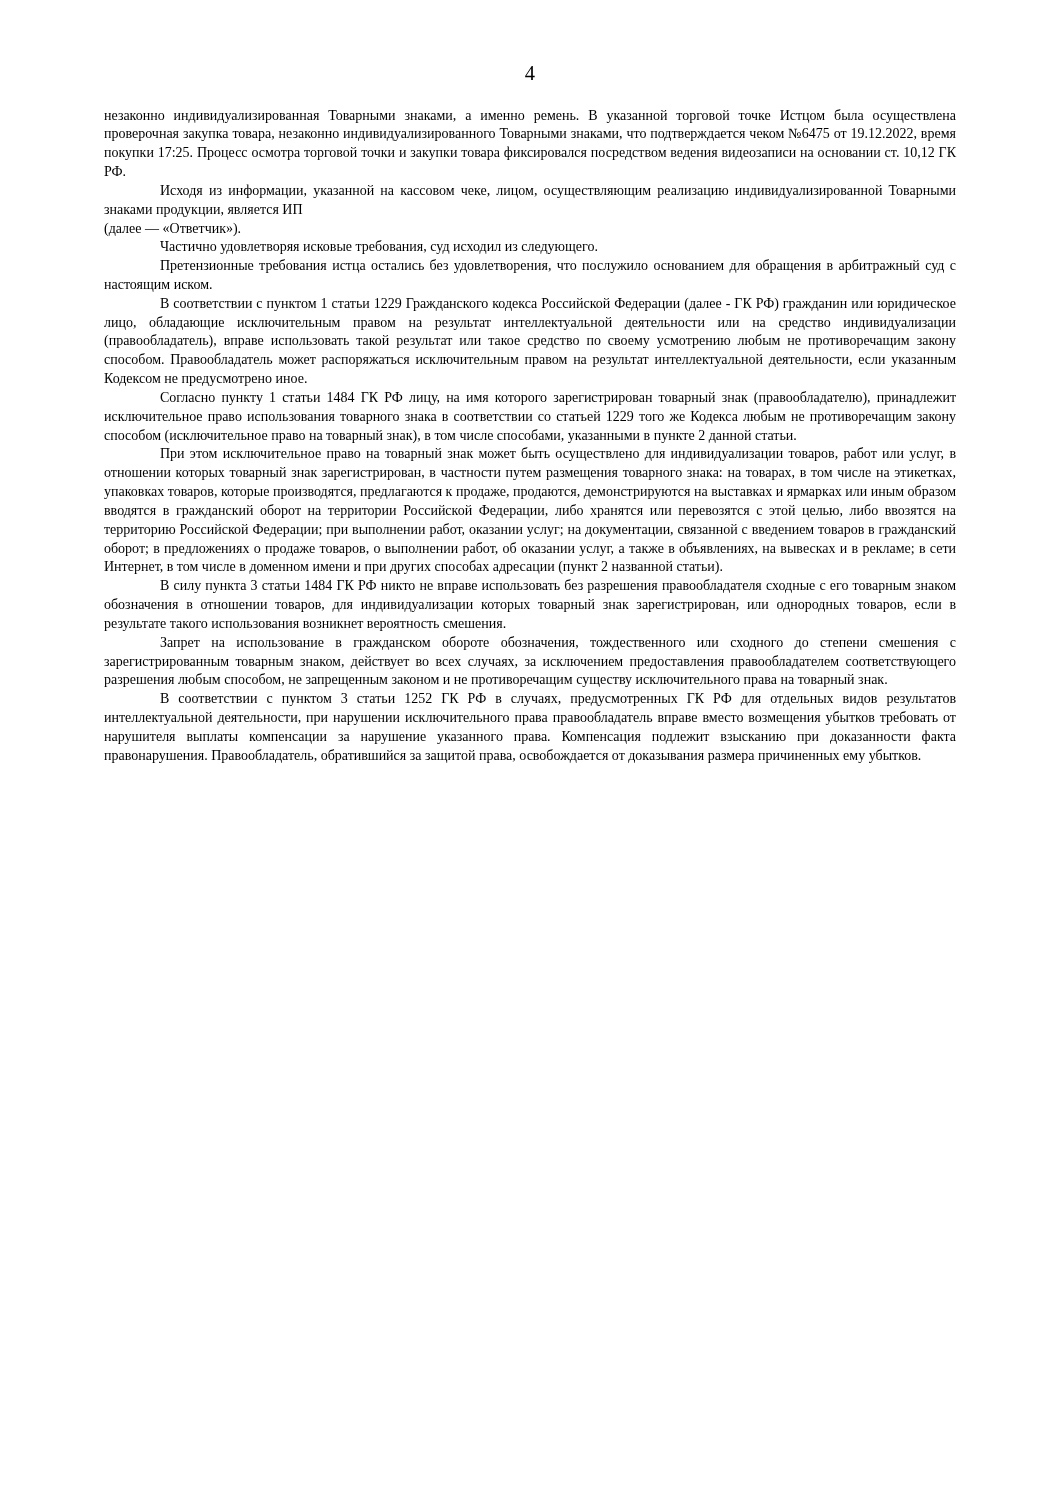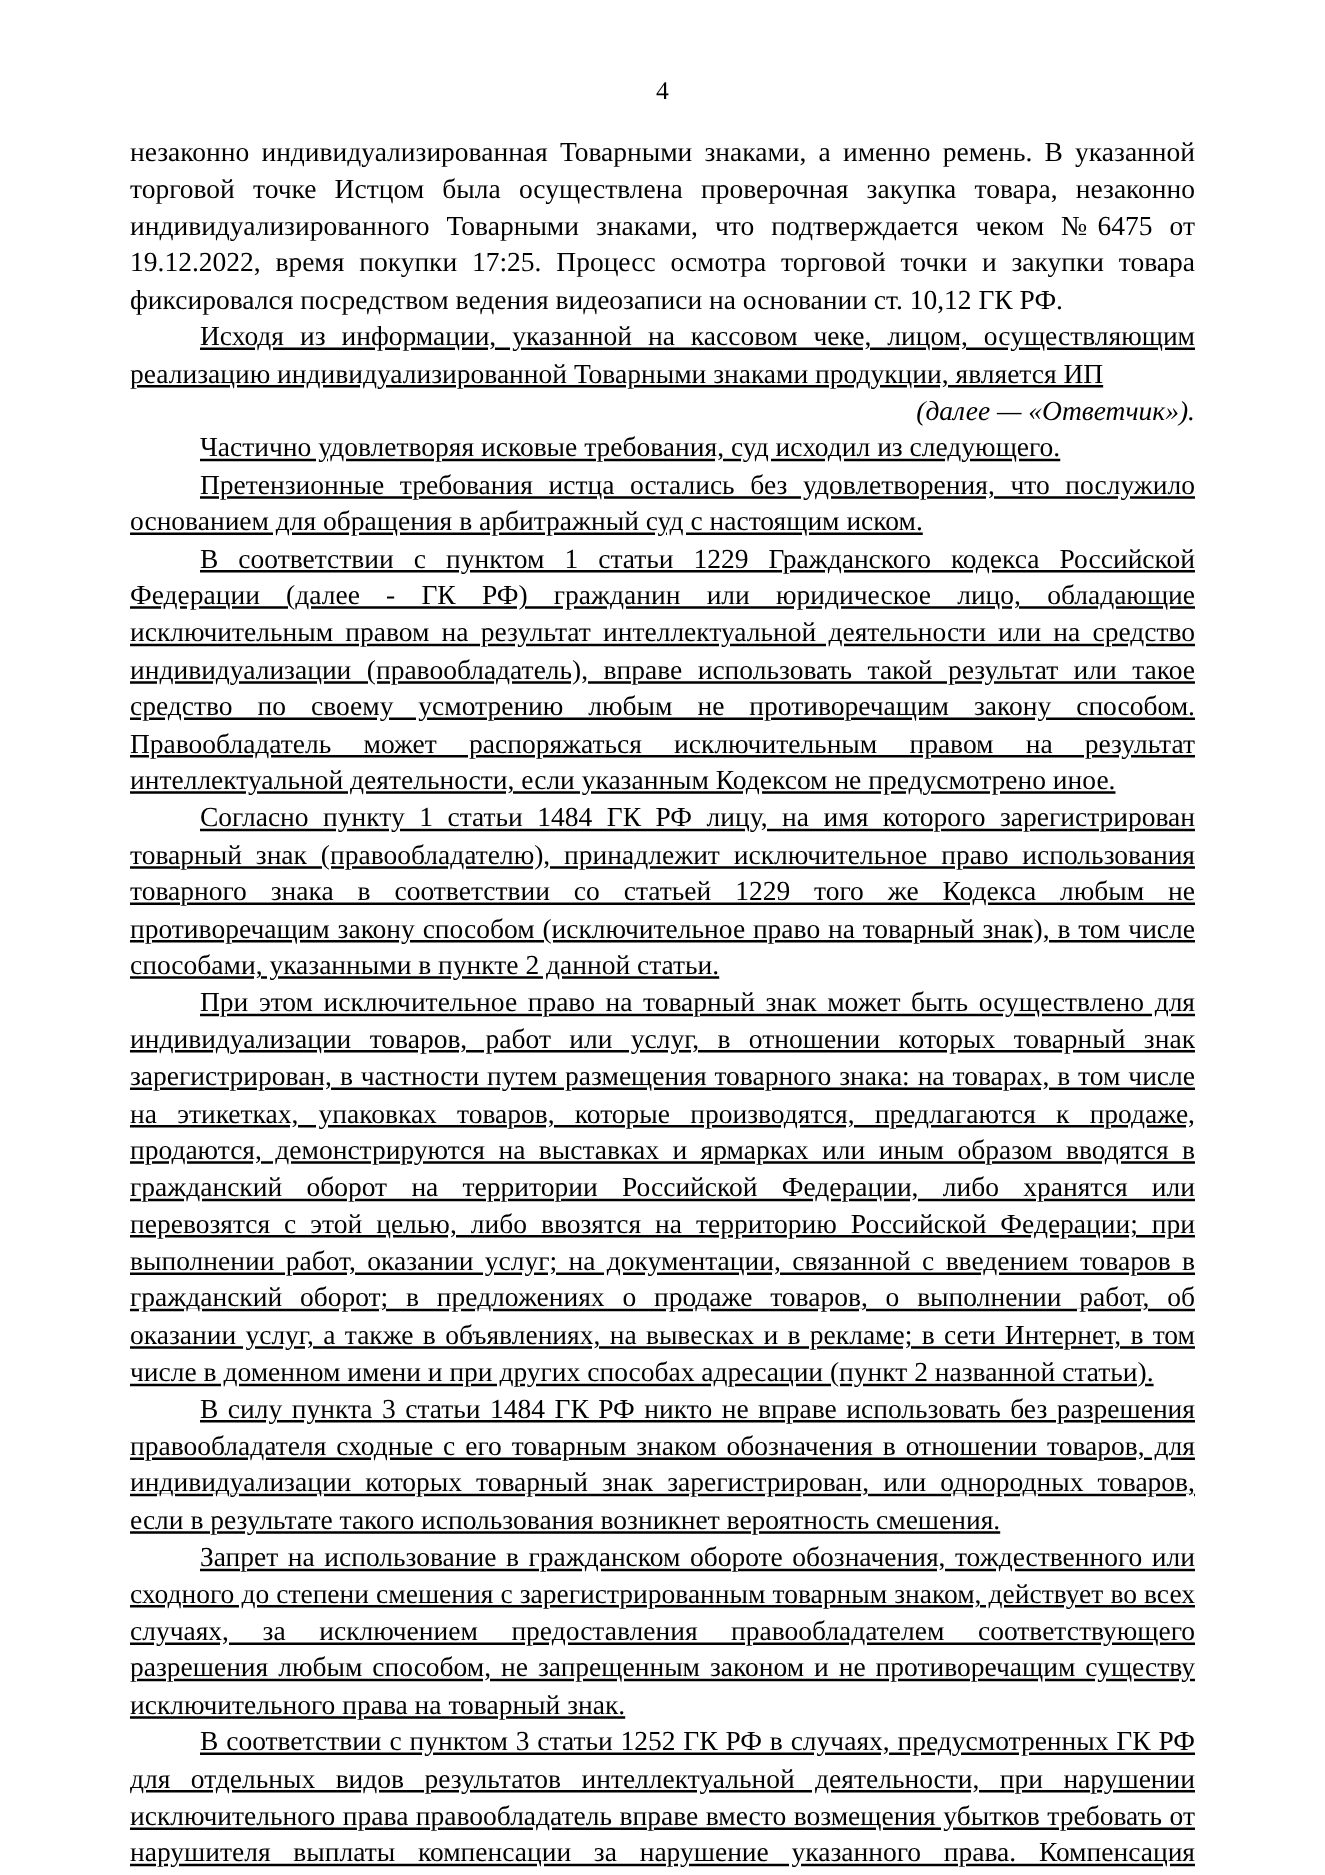--- a/index.html
+++ b/index.html
@@ -22,34 +22,32 @@
   }
   .page-number {
     text-align: center;
     font-size: 20.5px;
     line-height: 1.1;
     margin: 0 0 22px 0;
     letter-spacing: 0.2px;
   }
   .body-text p {
     margin: 0;
-    font-size: 22px;
+    font-size: 14px;
     line-height: 1.345;
     text-align: justify;
     text-justify: inter-word;
     hyphens: none;
   }
   .body-text p.indent {
     text-indent: 56px;
-    text-decoration: underline;
   }
   .body-text p.center {
-    text-align: right;
+    text-align: left;
     text-indent: 0;
-    font-style: italic;
   }
 </style>
 </head>
 <body>
 
 <div class="page">
   <div class="page-number">4</div>
   <div class="body-text">
     <p>незаконно индивидуализированная Товарными знаками, а именно ремень. В указанной торговой точке Истцом была осуществлена проверочная закупка товара, незаконно индивидуализированного Товарными знаками, что подтверждается чеком №6475 от 19.12.2022, время покупки 17:25. Процесс осмотра торговой точки и закупки товара фиксировался посредством ведения видеозаписи на основании ст. 10,12 ГК РФ.</p>
     <p class="indent">Исходя из информации, указанной на кассовом чеке, лицом, осуществляющим реализацию индивидуализированной Товарными знаками продукции, является ИП</p>

